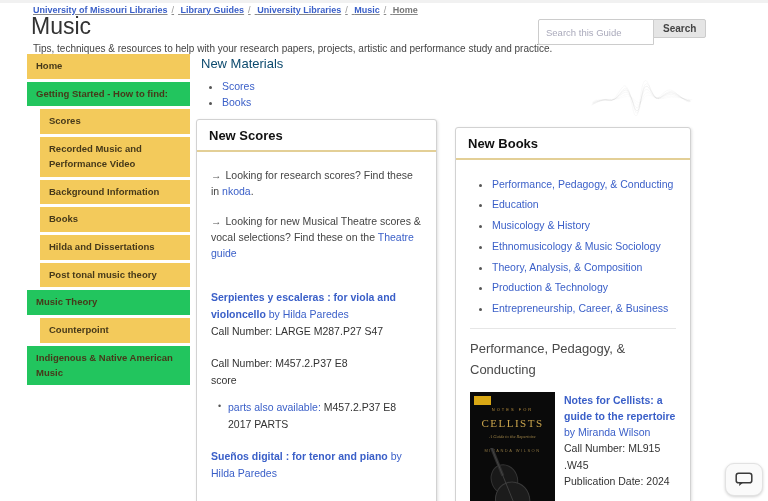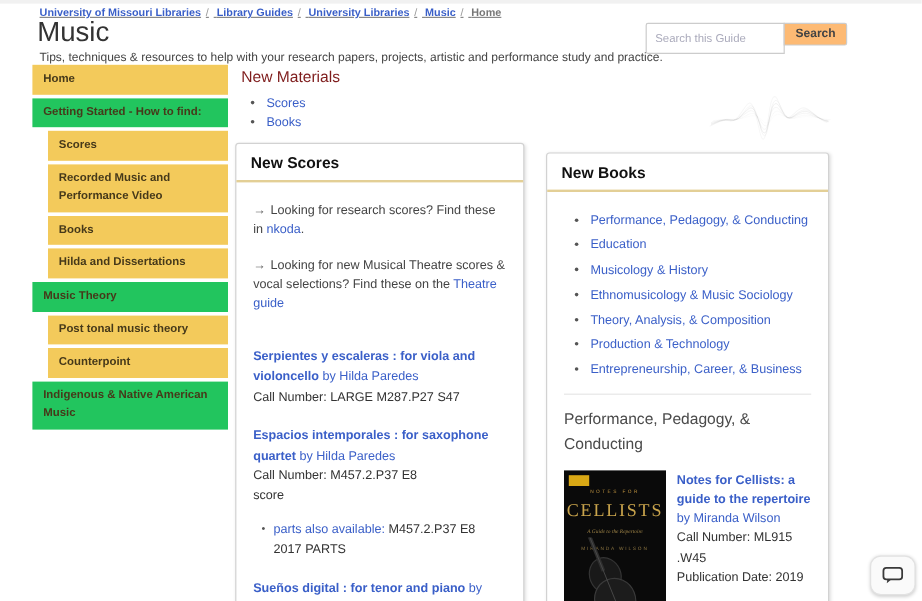--- a/index.html
+++ b/index.html
@@ -12,32 +12,32 @@
   
   #breadcrumb { position:absolute; left:33px; top:5px; font-size:9px; font-weight:bold; color:#888;text-decoration:underline; }
   #breadcrumb .sep { color:#999; margin:0 4px; font-weight:normal; }
   #breadcrumb .current { color:#777; }
   #page-title { position:absolute; left:31px; top:13px; font-size:23px; font-weight:400; color:#333; }
   #page-subtitle { position:absolute; left:33px; top:43px; font-size:10px; color:#444; }
 
   #search-area { position:absolute; left:538px; top:19px; display:flex; }
   #search-input { width:116px; height:21px; border:1px solid #ccc; font-size:9.5px; padding:12px 7px; color:#333; outline:none; border-radius:2px 0 0 2px; }
   #search-input::placeholder { color:#aab; }
-  #search-btn { height:19px; font-size:10px; font-weight:bold; color:#444; background:#fdba74; border:1px solid #ccc; margin-left:-1px; padding:0 9px; cursor:pointer; border-radius:0 2px 2px 0; }
+  #search-btn { height:19px; font-size:10px; font-weight:bold; color:#444; background:#e5e5e5; border:1px solid #ccc; margin-left:-1px; padding:0 9px; cursor:pointer; border-radius:0 2px 2px 0; }
 
   
   #sidebar { position:absolute; left:27px; top:54px; width:163px; }
   .sidebar-item { display:block; font-size:9.5px; font-weight:bold; color:#46391a; padding:5px 9px; margin-bottom:3px; line-height:1.55; cursor:pointer; }
   .sidebar-item.section { background:#22c55e; }
   .sidebar-item.subpage { background:#f3ca5b; margin-left:13px; }
   .sidebar-item.current { background:#f3ca5b; }
 
   
   #new-materials { position:absolute; left:201px; top:56px; width:238px; }
-  #new-materials h2 { font-size:13px; font-weight:400; color:#7f1d1d; }
+  #new-materials h2 { font-size:13px; font-weight:400; color:#0c4a6e; }
   #new-materials ul { margin:9px 0 0 7px; padding-left:14px; }
   #new-materials li { font-size:10.5px; margin:4px 0; color:#555; }
 
   
   .panel { position:absolute; background:#fff; border:1px solid #d2d2d2; border-radius:3px; box-shadow:1px 1px 3px rgba(0,0,0,.12); }
   .panel-header { padding:8px 12px 7px; font-size:13px; font-weight:bold; color:#111; border-bottom:2px solid #e3cf96; }
   .panel-body { padding:11px 14px; font-size:10.5px; line-height:1.55; color:#333; }
 
   #new-scores { left:196px; top:119px; width:241px; height:420px; }
   .score-note { margin:4px 0 13px; color:#444; }
@@ -57,21 +57,21 @@
   #books-section-heading { font-size:13px; font-weight:400; color:#4a4a4a; margin:2px 0 12px; }
   .book-row { display:flex; gap:9px; margin-bottom:12px; }
   .book-cover { width:85px; flex:0 0 85px; cursor:pointer; position:relative; overflow:hidden; }
   .book-text { font-size:10.5px; line-height:1.55; }
   .book-title { font-weight:bold; }
 
   
   #cover-cellists { height:114px; background:#0a0a0a; }
   #cover-cellists .badge { position:absolute; left:4px; top:4px; width:17px; height:9px; background:#d9a815; color:#1a1a1a; font-size:3px; line-height:1.4; text-align:center; overflow:hidden; }
   #cover-cellists .c-top { margin-top:15px; text-align:center; font-size:4px; letter-spacing:2px; color:#b98f3e; }
-  #cover-cellists .c-title { text-align:center; font-family:"Liberation Serif","DejaVu Serif",serif; font-size:15px; letter-spacing:1.5px; color:#c9a44c; margin-top:2px; }
+  #cover-cellists .c-title { text-align:center; font-family:"Liberation Serif","DejaVu Serif",serif; font-size:11px; letter-spacing:1.5px; color:#c9a44c; margin-top:2px; }
   #cover-cellists .c-sub { text-align:center; font-family:"Liberation Serif","DejaVu Serif",serif; font-style:italic; font-size:4.5px; color:#9f8447; margin-top:2px; }
   #cover-cellists .c-auth { text-align:center; font-size:4px; letter-spacing:1.5px; color:#8a7340; margin-top:7px; }
   #cover-cellists svg { position:absolute; left:0; bottom:0; }
 
   
   #waveform { position:absolute; left:590px; top:72px; width:105px; height:50px; }
 
   
   #chat-btn { position:absolute; left:725px; top:463px; width:38px; height:33px; background:#fafafa; border:1px solid #e2e2e2; border-radius:9px; box-shadow:0 1px 3px rgba(0,0,0,.18); display:flex; align-items:center; justify-content:center; cursor:pointer; }
 </style>
@@ -118,29 +118,30 @@
 <nav id="sidebar">
 
     <a class="sidebar-item current">Home</a>
 
     <a class="sidebar-item section">Getting Started - How to find:</a>
 
     <a class="sidebar-item subpage">Scores</a>
 
     <a class="sidebar-item subpage">Recorded Music and Performance Video</a>
 
+    <a class="sidebar-item subpage">Background Information</a>
 
 
     <a class="sidebar-item subpage">Books</a>
 
     <a class="sidebar-item subpage">Hilda and Dissertations</a>
 
+    <a class="sidebar-item subpage">Post tonal music theory</a>
+
     <a class="sidebar-item section">Music Theory</a>
-
-    <a class="sidebar-item subpage">Post tonal music theory</a>
 
     <a class="sidebar-item subpage">Counterpoint</a>
 
     <a class="sidebar-item section">Indigenous &amp; Native American Music</a>
   </nav>
 
 <div id="new-materials">
   <h2>New Materials</h2>
   <ul>
 
@@ -161,21 +162,20 @@
       </div>
     <div id="score-items">
 
         <div class="score-item">
           <div><a class="score-title">Serpientes y escaleras : for viola and violoncello</a><span class="byline"> by Hilda Paredes</span></div>
           <div class="meta-line">Call Number: LARGE M287.P27 S47</div>
 
         </div>
 
         <div class="score-item">
-          <div><a class="score-title">Espacios intemporales : for saxophone quartet</a><span class="byline"> by Hilda Paredes</span></div>
           <div class="meta-line">Call Number: M457.2.P37 E8</div>
           <div class="meta-line">score</div>
           <div class="also-row"><a>parts also available:</a><span>  M457.2.P37 E8 2017 PARTS</span></div>
         </div>
 
         <div class="score-item">
           <div><a class="score-title">Sueños digital : for tenor and piano</a><span class="byline"> by Hilda Paredes</span></div>
 
         </div>
 
@@ -217,21 +217,21 @@
             <ellipse cx="38" cy="30" rx="13" ry="15" fill="#191919" stroke="#343434" stroke-width="1"></ellipse>
             <ellipse cx="38" cy="52" rx="17" ry="18" fill="#1c1c1c" stroke="#3a3a3a" stroke-width="1"></ellipse>
             <rect x="36.4" y="-14" width="3.2" height="40" fill="#2e2e2e"></rect>
             <line x1="38" y1="-10" x2="38" y2="60" stroke="#4a4a4a" stroke-width="0.7"></line>
           </g>
         </svg>
       </div>
       <div class="book-text">
         <div><a class="book-title">Notes for Cellists: a guide to the repertoire</a><span class="byline"> by Miranda Wilson</span></div>
         <div class="meta-line">Call Number: ML915 .W45</div>
-        <div class="meta-line">Publication Date: 2019</div>
+        <div class="meta-line">Publication Date: 2024</div>
 
       </div>
     </div>
 
   </div>
 </section>
 
 <div id="chat-btn">
   <svg width="18" height="15" viewBox="0 0 18 15">
     <rect x="1.2" y="1.2" width="15.6" height="9.6" rx="2.4" fill="none" stroke="#3a3a3a" stroke-width="1.5"></rect>

